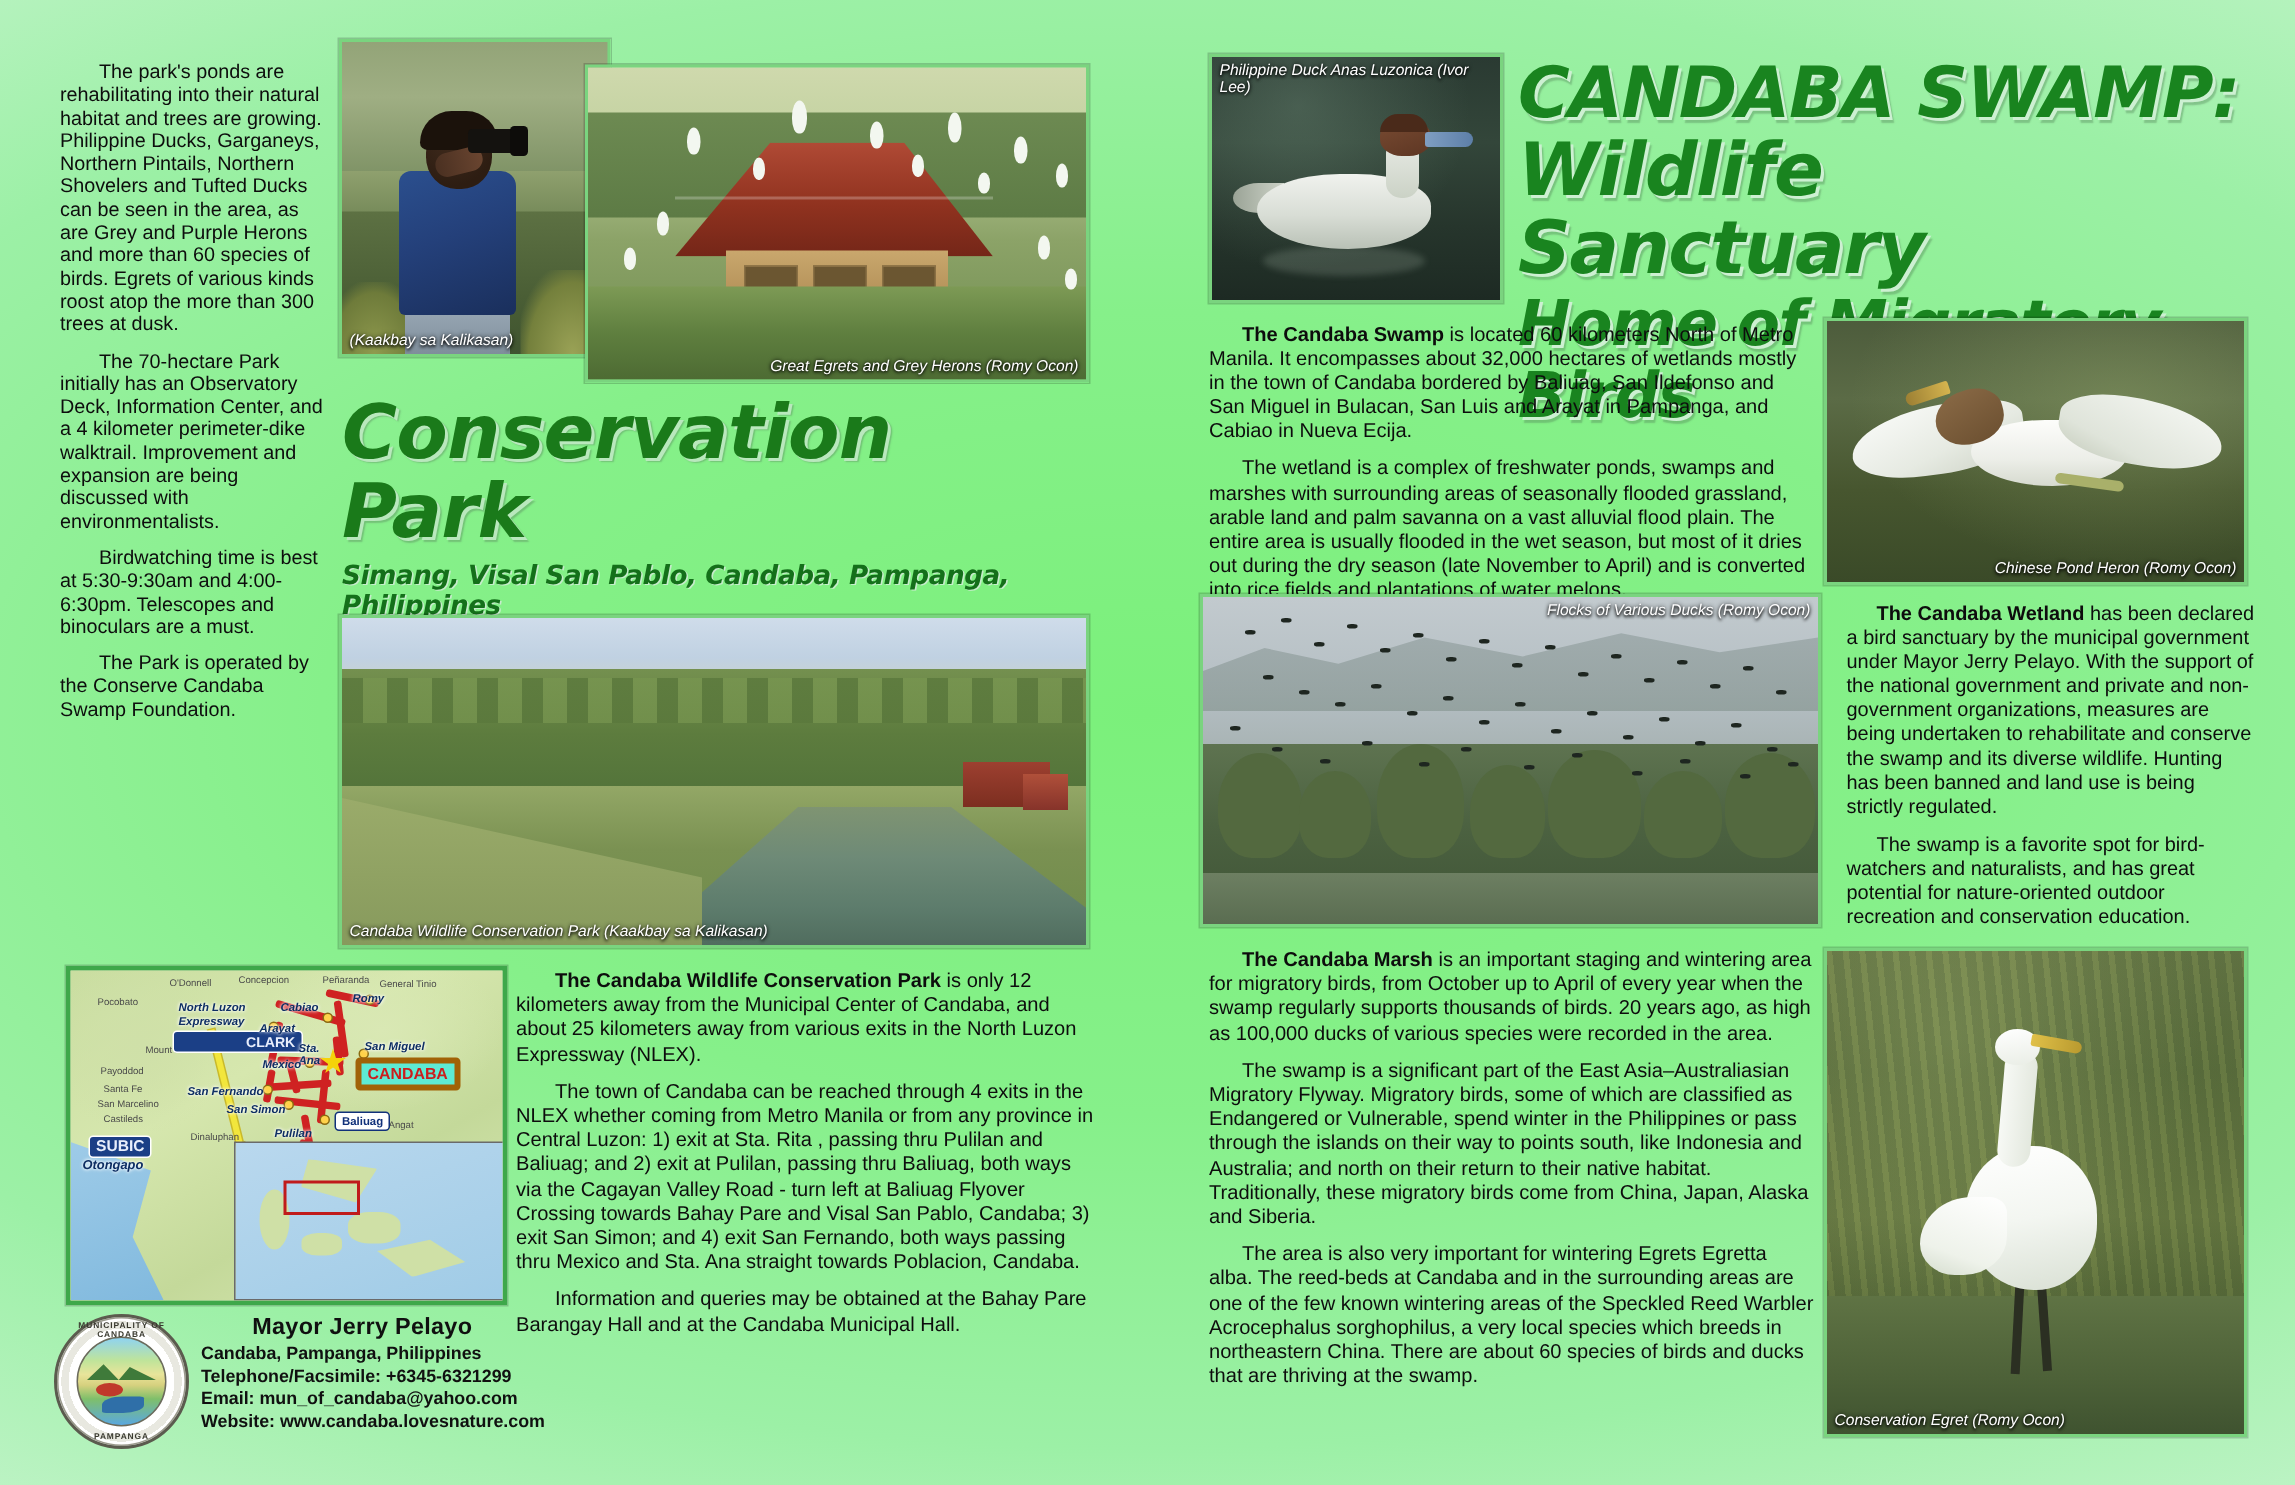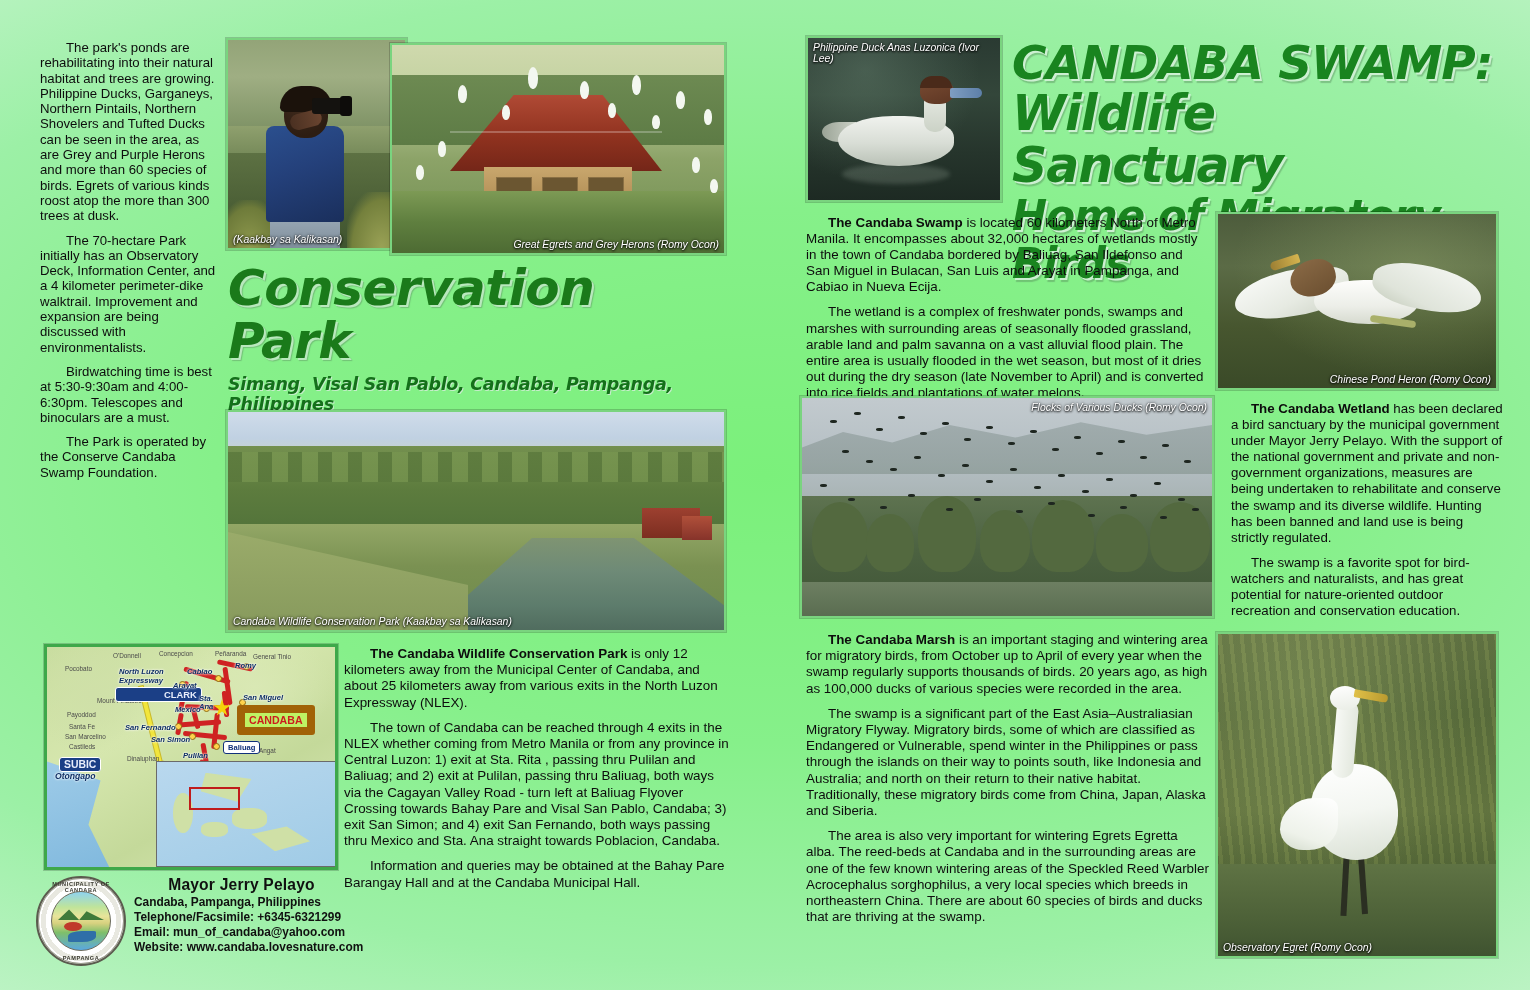--- a/index.html
+++ b/index.html
@@ -58,21 +58,21 @@
   .ph{position:absolute;border:2px solid #7ad47f;box-sizing:border-box;overflow:hidden;
       box-shadow:0 0 0 1px rgba(0,0,0,.18);}
   .cap{position:absolute;bottom:3px;right:5px;left:5px;text-align:right;
        font-size:10.4px;font-style:italic;color:#ffffff;
        text-shadow:0 1px 2px rgba(0,0,0,.95),0 0 3px rgba(0,0,0,.9);
        font-family:"Liberation Sans", sans-serif;}
   .cap.lft{text-align:left;}
   .cap.ctr-l{text-align:left;}
 
   
-  #ph-boy{left:226px;top:38px;width:181px;height:212px;
+  #ph-boy{left:226px;top:26px;width:181px;height:212px;
     background:
       linear-gradient(180deg,#6d7f5e 0%,#7e8f66 18%,#8b9a6c 30%,#6e8258 45%,#53693f 60%,#4b6038 100%);
   }
   #ph-boy .water{position:absolute;left:0;top:0;right:0;height:92px;
     background:linear-gradient(180deg,#93a478 0%,#9fae83 40%,#7d9164 100%);}
   #ph-boy .shore{position:absolute;left:0;top:86px;right:0;height:40px;
     background:linear-gradient(180deg,#8fa06e 0%,#6d8252 100%);}
   #ph-boy .grnd{position:absolute;left:0;bottom:0;right:0;height:95px;
     background:linear-gradient(180deg,#5d7143 0%,#4a5e35 60%,#3f5430 100%);}
   #ph-boy .shirt{position:absolute;left:38px;top:86px;width:78px;height:96px;border-radius:8px 10px 4px 4px;
@@ -227,21 +227,21 @@
   .rt{position:absolute;background:#cf2222;border-radius:2px;}
   .mnode{position:absolute;width:5px;height:5px;background:#ffd24a;border:1px solid #8a6a10;border-radius:50%;}
   .mlbl{position:absolute;font-size:7.6px;font-weight:bold;color:#10274f;white-space:nowrap;
     font-family:"Liberation Sans", sans-serif;}
   .mlbl.it{font-style:italic;}
   .mlbl.sm{font-size:6.4px;font-weight:normal;color:#4a4a4a;}
   .mlbl.blue{color:#0e2e63;text-shadow:0 0 2px #fff,0 0 3px #fff;}
   .mbadge{position:absolute;font-size:9.4px;font-weight:bold;color:#e8eefc;
     background:#1b3f86;border:1px solid #fff;border-radius:3px;padding:1px 4px;white-space:nowrap;
     font-family:"Liberation Sans", sans-serif;}
-  .mbadge.red{background:#bef264;color:#cc1d1d;border:8px solid #a16207;font-size:10.6px;}
+  .mbadge.red{background:#5eead4;color:#cc1d1d;border:4px solid #a16207;font-size:10.6px;}
   .mbadge.wht{background:#fff;color:#11317a;border:1px solid #11317a;}
   .minset{position:absolute;left:38%;top:52%;width:68%;height:47%;
     border:1px solid #6a6a6a;background:linear-gradient(160deg,#b9d8ee,#9fcbe6);overflow:hidden;}
   .minset .isl{position:absolute;background:#cfe0a6;}
   .minset .redbox{position:absolute;left:16%;top:24%;width:24%;height:18%;border:2px solid #c01b1b;}
 
   
   #seal{position:absolute;left:36px;top:876px;width:86px;height:86px;border-radius:50%;
     background:radial-gradient(circle at 50% 50%, #ffffff 0 58%, #e8e8e0 58% 66%, #ffffff 66% 100%);
     border:2px solid #5b5b4e;box-shadow:0 0 0 1px #9a9a8c inset;}
@@ -452,21 +452,21 @@
   <div class="ph" id="ph-egret">
     <div class="bg"></div>
     <div class="water"></div>
     <div class="leg1"></div>
     <div class="leg2"></div>
     <div class="body"></div>
     <div class="plume"></div>
     <div class="neck"></div>
     <div class="head"></div>
     <div class="bill"></div>
-    <div class="cap lft">Observatory Egret (Romy Ocon)</div>
+    <div class="cap lft">Conservation Egret (Romy Ocon)</div>
   </div>
 
   <div class="ph" id="map">
     <div class="map-land"></div>
     <div class="map-sea"></div>
     <div class="map-sea2"></div>
 
     <div class="nlex" style="left:92px;top:40px;width:4px;height:80px;transform:rotate(-14deg);transform-origin:top left;"></div>
     <div class="nlex" style="left:112px;top:116px;width:4px;height:64px;transform:rotate(-18deg);transform-origin:top left;"></div>
     <div class="nlex" style="left:134px;top:174px;width:4px;height:34px;transform:rotate(-26deg);transform-origin:top left;"></div>

